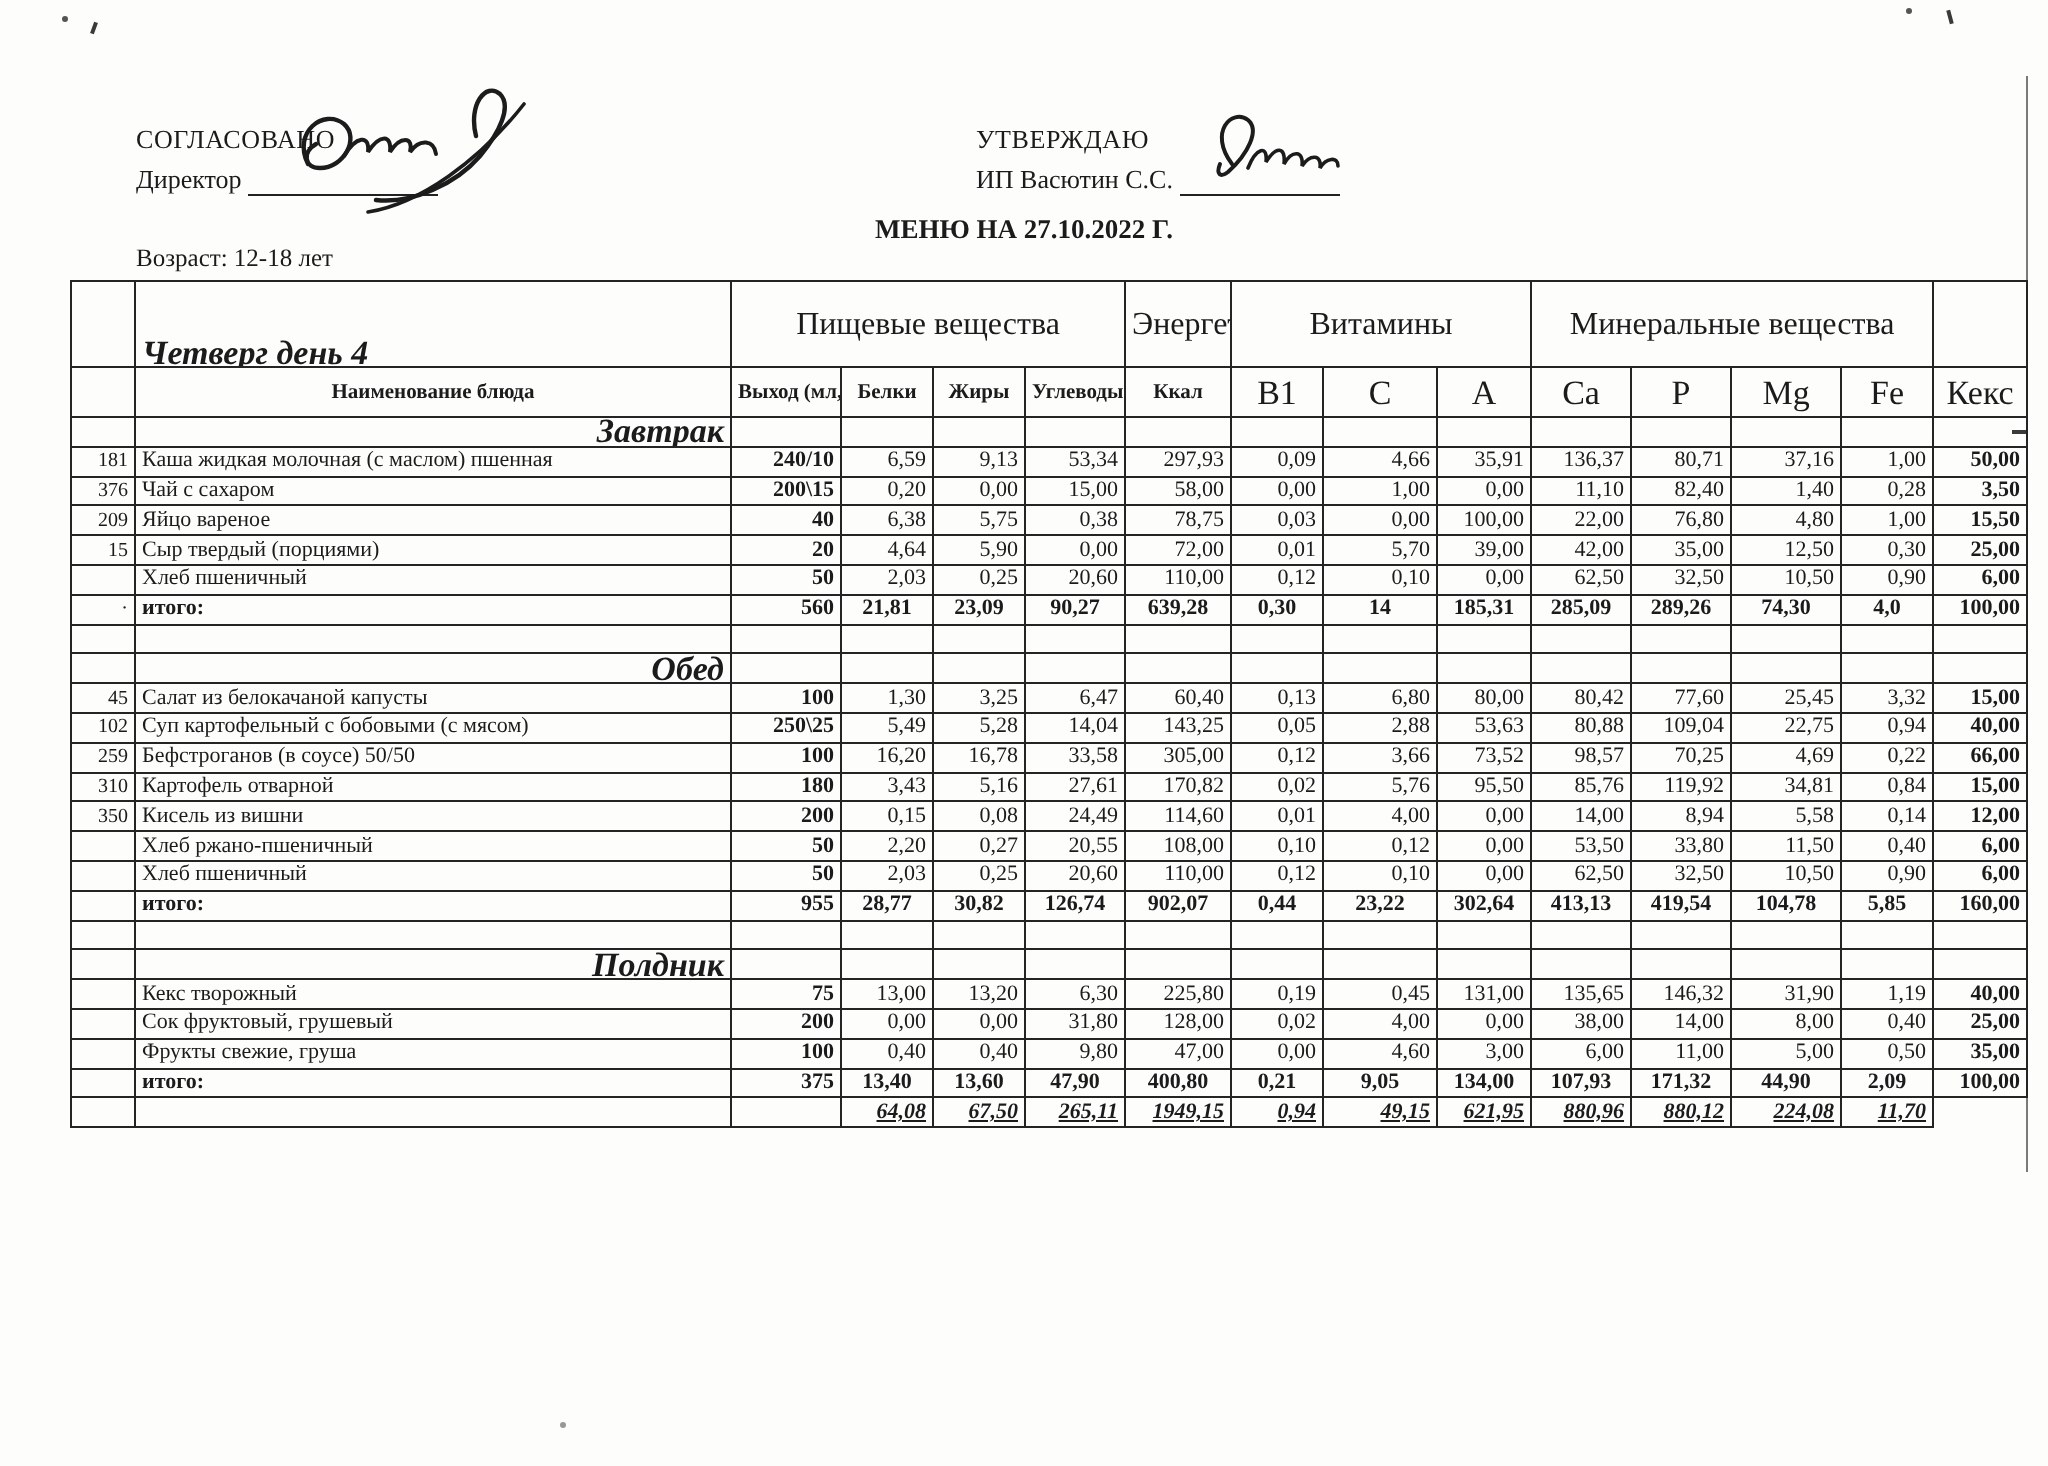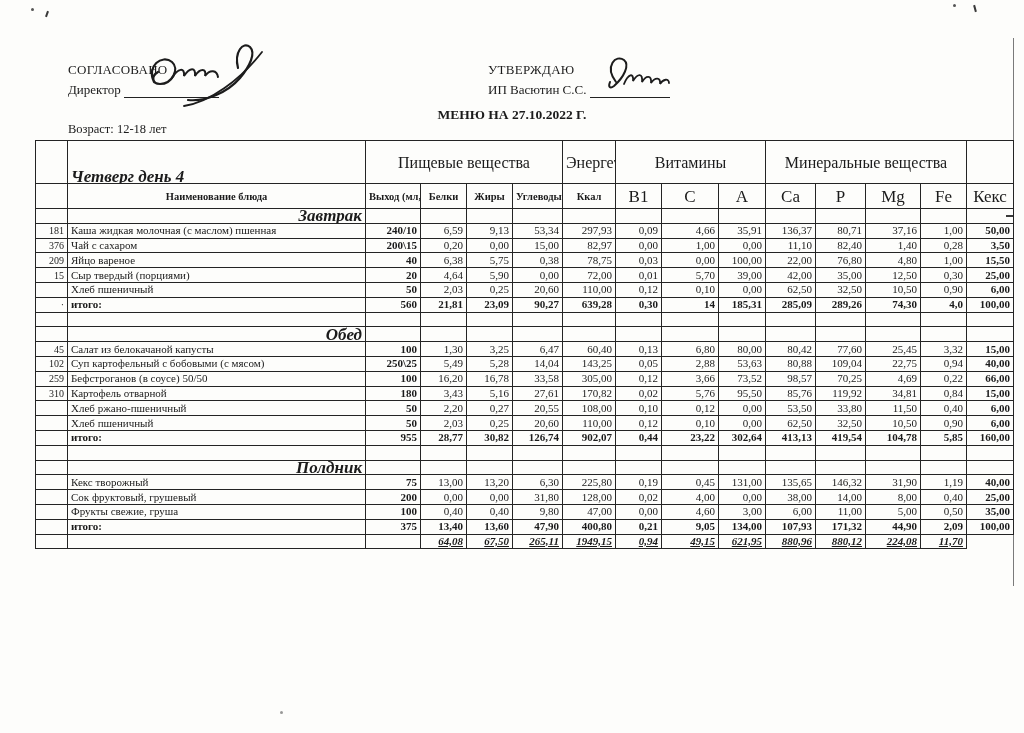--- a/index.html
+++ b/index.html
@@ -30,21 +30,21 @@
   tr.h1row td { height:42px; }
   tr.h2row td { height:24px; }
   .gh   { text-align:center; vertical-align:middle; font-size:16px; white-space:pre-line; line-height:12px; }
   .day-cell { vertical-align:bottom; text-align:left; font-weight:bold; font-style:italic; font-size:17px; }
   .ch   { font-weight:bold; text-align:center; vertical-align:middle; font-size:10.5px; white-space:pre-line; line-height:11px; }
   .ch.plain { font-weight:normal; font-size:17px; }
   td.num   { text-align:right; font-size:10px; }
   td.name  { text-align:left; }
   td.out   { text-align:right; font-weight:bold; }
   td.val   { text-align:right; }
-  td.val.bold { font-weight:bold; }
+  td.val.bold { font-weight:bold;text-align:center; }
   td.price { text-align:right; font-weight:bold; }
   td.sect  { text-align:right; font-weight:bold; font-style:italic; font-size:17px; }
   td.tot-label { text-align:left; font-weight:bold; }
   td.grand { text-align:right; font-weight:bold; font-style:italic; text-decoration:underline; }
   td.nob   { border:none; background:transparent; }
 
   
   .artifact { position:absolute; background:#3a3a3a; }
   .scan-line-right { position:absolute; left:1013px; top:38px; width:1px; height:548px;
                      background:#7a7a7a; }
@@ -182,21 +182,21 @@
           <td class="val">1,00</td>
           <td class="price">50,00</td>
         </tr>
         <tr>
           <td class="num">376</td>
           <td class="name">Чай с сахаром</td>
           <td class="out">200\15</td>
           <td class="val">0,20</td>
           <td class="val">0,00</td>
           <td class="val">15,00</td>
-          <td class="val">82,97</td>
+          <td class="val">58,00</td>
           <td class="val">0,00</td>
           <td class="val">1,00</td>
           <td class="val">0,00</td>
           <td class="val">11,10</td>
           <td class="val">82,40</td>
           <td class="val">1,40</td>
           <td class="val">0,28</td>
           <td class="price">3,50</td>
         </tr>
         <tr>
@@ -363,20 +363,37 @@
           <td class="val">0,02</td>
           <td class="val">5,76</td>
           <td class="val">95,50</td>
           <td class="val">85,76</td>
           <td class="val">119,92</td>
           <td class="val">34,81</td>
           <td class="val">0,84</td>
           <td class="price">15,00</td>
         </tr>
         <tr>
+          <td class="num">350</td>
+          <td class="name">Кисель из вишни</td>
+          <td class="out">200</td>
+          <td class="val">0,15</td>
+          <td class="val">0,08</td>
+          <td class="val">24,49</td>
+          <td class="val">114,60</td>
+          <td class="val">0,01</td>
+          <td class="val">4,00</td>
+          <td class="val">0,00</td>
+          <td class="val">14,00</td>
+          <td class="val">8,94</td>
+          <td class="val">5,58</td>
+          <td class="val">0,14</td>
+          <td class="price">12,00</td>
+        </tr>
+        <tr>
           <td class="num"></td>
           <td class="name">Хлеб ржано-пшеничный</td>
           <td class="out">50</td>
           <td class="val">2,20</td>
           <td class="val">0,27</td>
           <td class="val">20,55</td>
           <td class="val">108,00</td>
           <td class="val">0,10</td>
           <td class="val">0,12</td>
           <td class="val">0,00</td>

